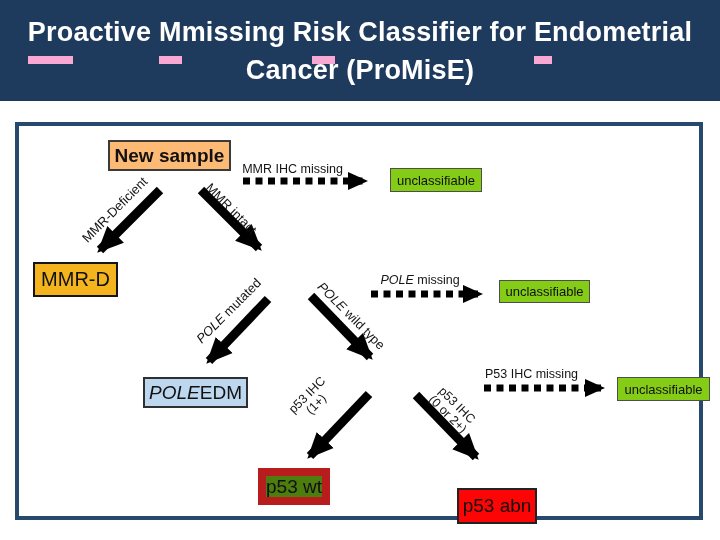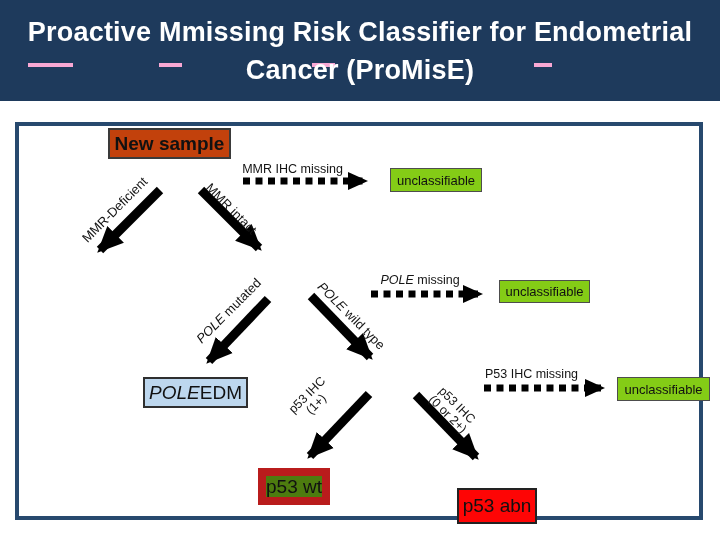--- a/index.html
+++ b/index.html
@@ -3,32 +3,32 @@
 <meta charset="utf-8">
 <style>
   html,body{margin:0;padding:0;background:#ffffff;}
   .slide{position:relative;width:720px;height:540px;background:#ffffff;overflow:hidden;
          font-family:"Liberation Sans",sans-serif;}
 
   
   .header{position:absolute;left:0;top:0;width:720px;height:101px;background:#1E3A5C;
           color:#ffffff;text-align:center;box-sizing:border-box;padding-top:13px;}
   .title-line{font-size:27px;font-weight:bold;line-height:38px;letter-spacing:.2px;}
-  .title-line .u{border-bottom:4px solid #f9a8d4;padding-bottom:16px;}
+  .title-line .u{border-bottom:8px solid #f9a8d4;padding-bottom:9px;}
 
   
   .frame{position:absolute;left:15px;top:122px;width:688px;height:398px;
          border:4px solid #27496E;background:#ffffff;box-sizing:border-box;}
 
   svg.arrows{position:absolute;left:0;top:0;width:720px;height:540px;pointer-events:none;}
 
   
   .node{position:absolute;display:flex;align-items:center;justify-content:center;
         box-sizing:border-box;color:#111111;white-space:nowrap;}
-  .n-new{left:108px;top:128px;width:123px;height:31px;background:#c2410c;
+  .n-new{left:108px;top:140px;width:123px;height:31px;background:#fdba74;
          border:2px solid #3A3A3A;font-size:19px;font-weight:bold;}
   .n-mmrd{left:33px;top:262px;width:85px;height:35px;background:#F4B41E;
           border:2px solid #151515;font-size:20px;}
   .n-pole{left:143px;top:377px;width:105px;height:31px;background:#BDD7EE;
           border:2px solid #2F2F2F;font-size:19px;}
   .n-p53wt{left:258px;top:468px;width:72px;height:37px;background:#4d7c0f;
            border:8px solid #b91c1c;font-size:19px;}
   .n-p53abn{left:457px;top:469px;width:80px;height:36px;background:#FE0505;
             border:2px solid #222222;font-size:19px;margin-top:19px;}
   .n-unc{background:#84cc16;border:1.5px solid #4D4D4D;font-size:13px;}
@@ -81,20 +81,21 @@
     <line x1="268" y1="299" x2="209" y2="361" stroke="#000" stroke-width="9" marker-end="url(#head)"></line>
     <line x1="311" y1="296" x2="370" y2="357" stroke="#000" stroke-width="9" marker-end="url(#head)"></line>
     <line x1="369" y1="394" x2="310" y2="456" stroke="#000" stroke-width="9" marker-end="url(#head)"></line>
     <line x1="416" y1="395" x2="476" y2="457" stroke="#000" stroke-width="9" marker-end="url(#head)"></line>
     <line x1="243" y1="181" x2="364" y2="181" stroke="#000" stroke-width="7" stroke-dasharray="7 5.5" marker-end="url(#headd)"></line>
     <line x1="371" y1="294" x2="479" y2="294" stroke="#000" stroke-width="7" stroke-dasharray="7 5.5" marker-end="url(#headd)"></line>
     <line x1="484" y1="388" x2="601" y2="388" stroke="#000" stroke-width="7" stroke-dasharray="7 5.5" marker-end="url(#headd)"></line>
   </svg>
 
   <div class="node n-new">New sample</div>
+  <div class="node n-mmrd">MMR-D</div>
   <div class="node n-pole">
       <span class="it">POLE</span>
       <span> EDM</span>
     </div>
   <div class="node n-p53wt">p53 wt</div>
   <div class="node n-p53abn">p53 abn</div>
   <div class="node n-unc n-unc1">unclassifiable</div>
   <div class="node n-unc n-unc2">unclassifiable</div>
   <div class="node n-unc n-unc3">unclassifiable</div>
 

